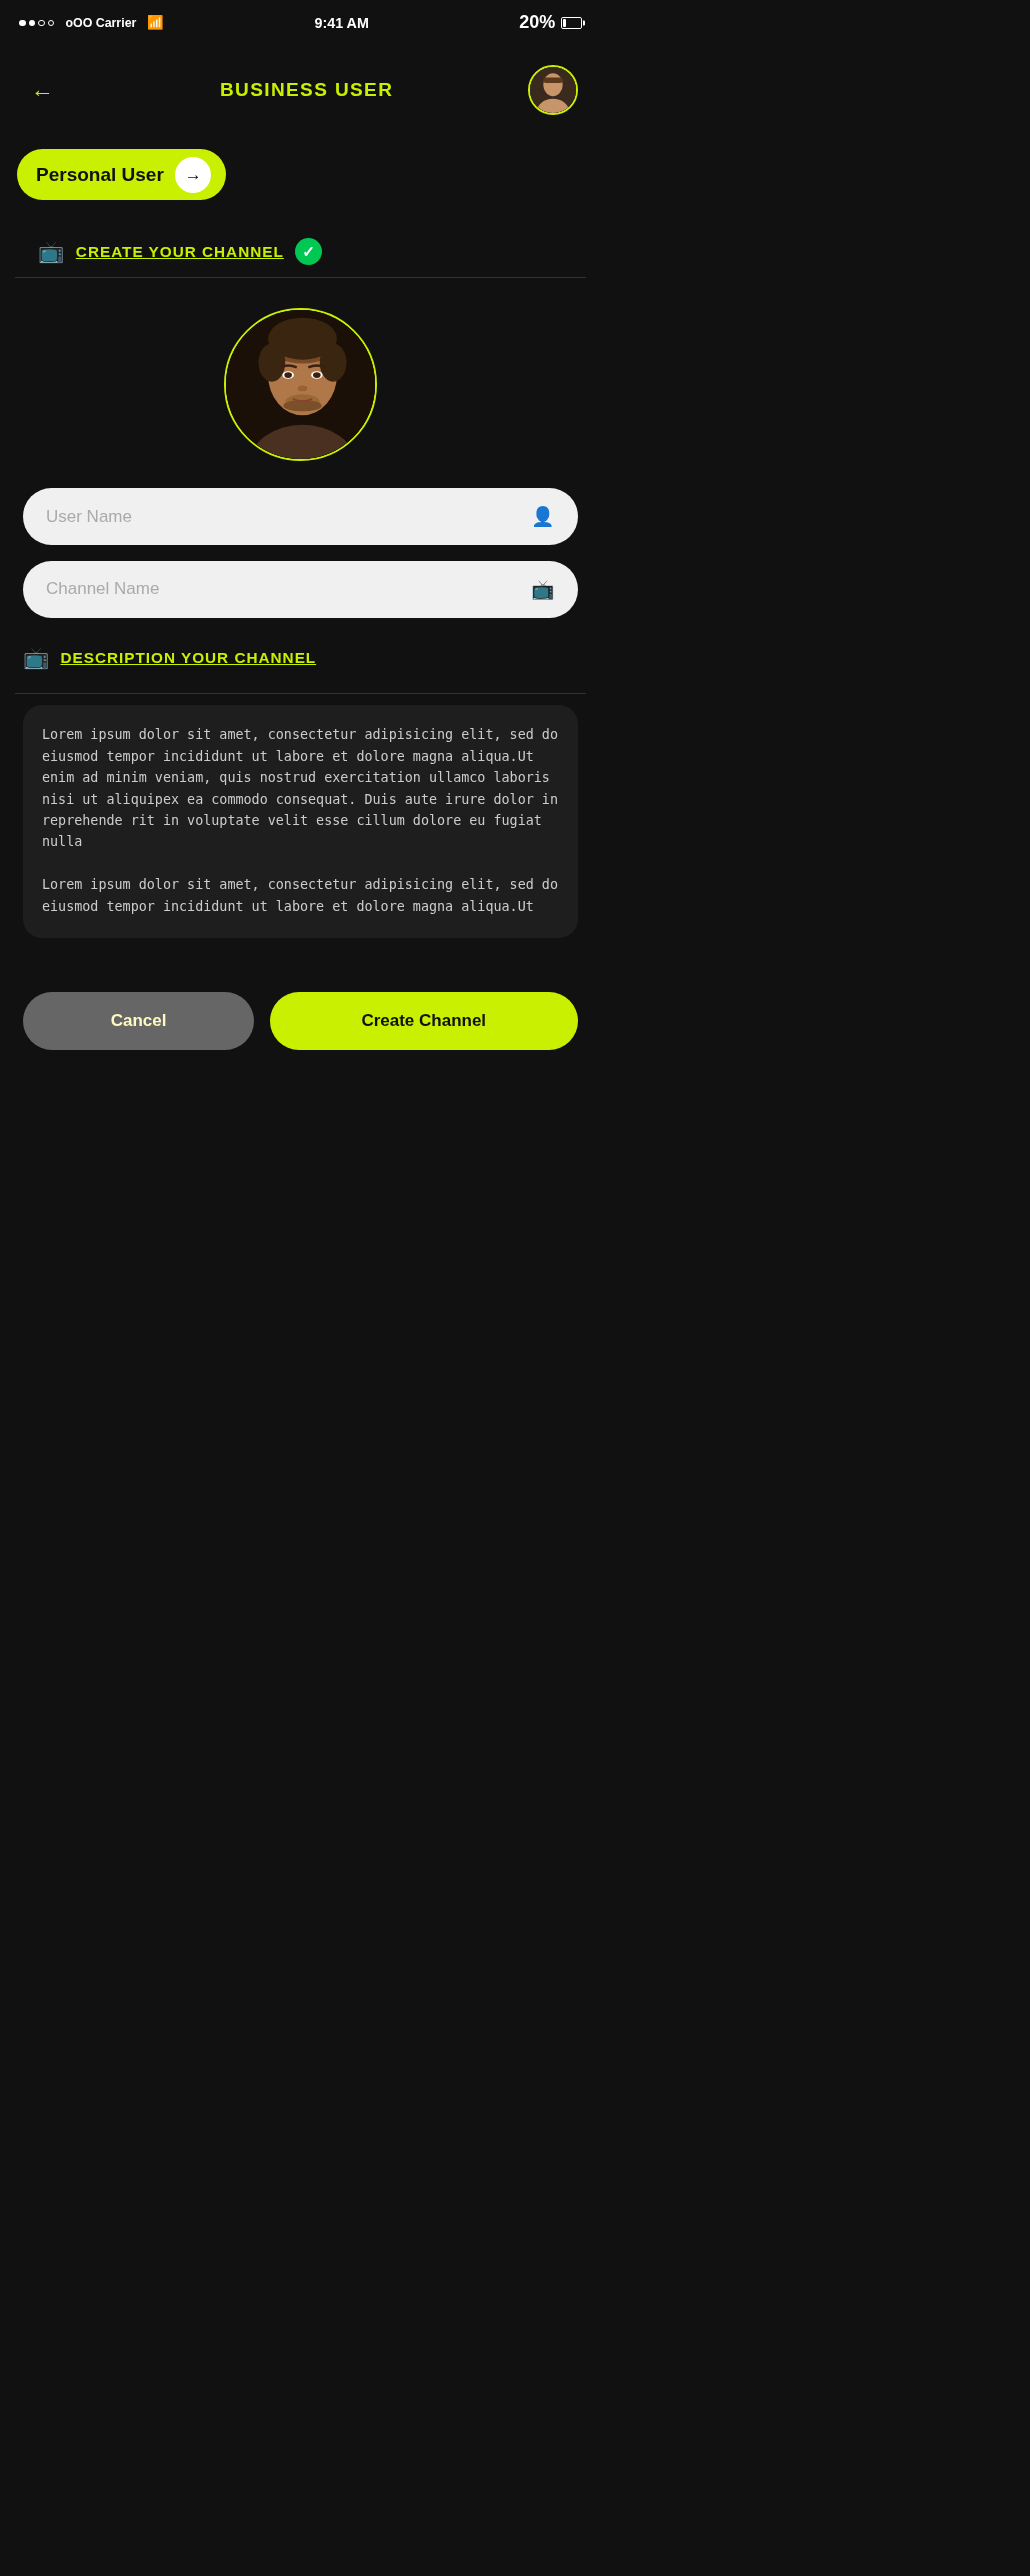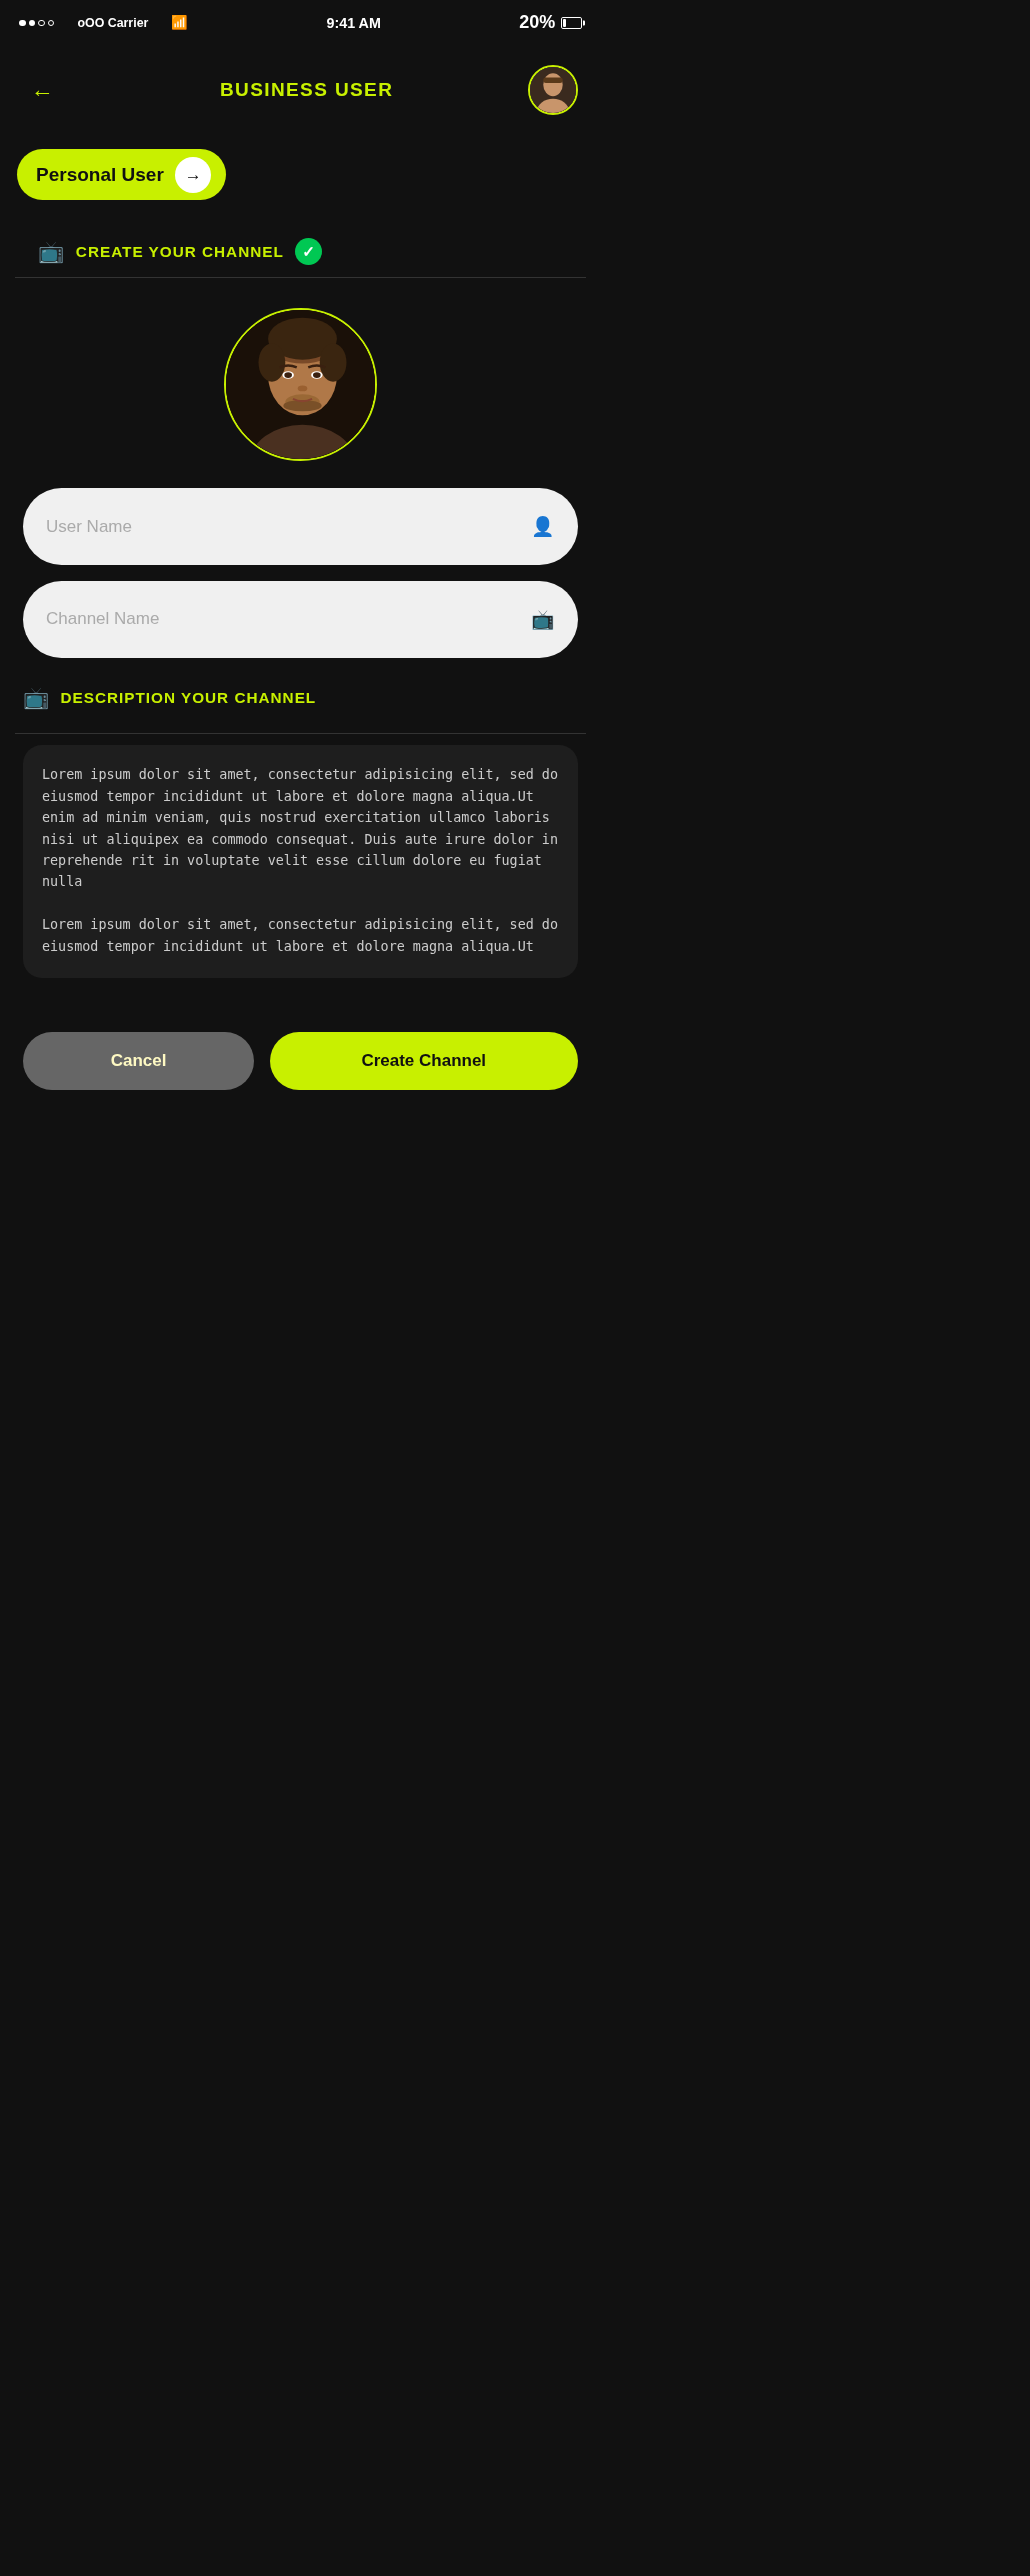--- a/index.html
+++ b/index.html
@@ -18,21 +18,21 @@
     .status-bar {
       display: flex;
       justify-content: space-between;
       align-items: center;
       padding: 11.4px 19px 7.6px;
       height: 42px;
     }
     .status-left {
       display: flex;
       align-items: center;
-      gap: 23px;
+      gap: 11px;
       font-size: 12.4px;
       font-weight: 600;
       color: #fff;
       justify-content: space-between;
     }
     .signal-dots {
       display: flex;
       gap: 2.9px;
       align-items: center;
     }
@@ -173,20 +173,21 @@
       gap: 11.4px;
       padding: 19px 23px 11.4px;
       border-bottom: 1px solid #333;
       margin: 0 15.3px;
     }
     .section-title {
       font-size: 15.3px;
       font-weight: 700;
       letter-spacing: 1px;
       color: #c8f000;
+      text-decoration: underline;
     }
     .check-circle {
       width: 27px;
       height: 27px;
       border-radius: 50%;
       background: #00c853;
       display: flex;
       align-items: center;
       justify-content: center;
       color: #fff;
@@ -218,21 +219,21 @@
       padding: 0 23px;
       display: flex;
       flex-direction: column;
       gap: 15.3px;
       margin-bottom: 11.4px;
     }
     .input-field {
       background: #f0f0f0;
       border: none;
       border-radius: 48px;
-      padding: 27px 23px;
+      padding: 17px 23px;
       font-size: 17px;
       color: #aaa;
       display: flex;
       align-items: center;
       justify-content: space-between;
       cursor: text;
     }
     .input-field input {
       background: transparent;
       border: none;

